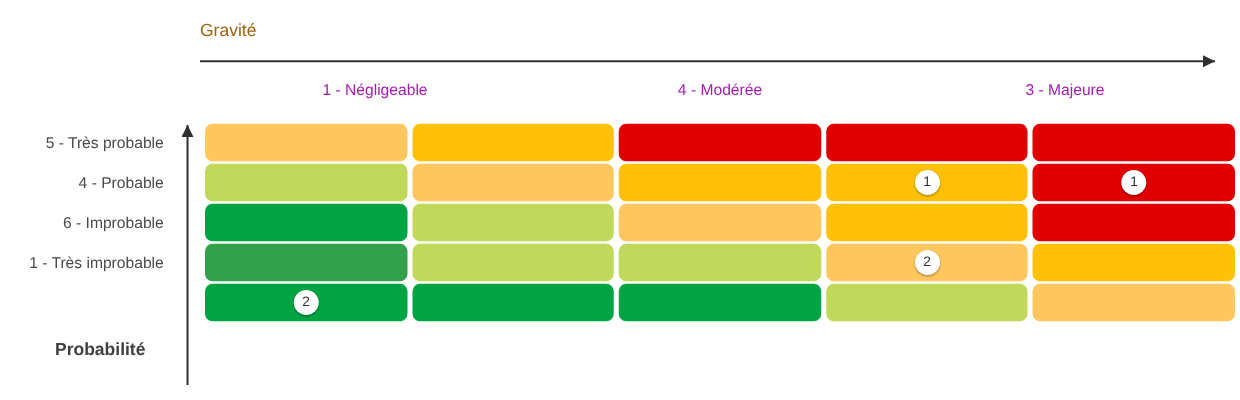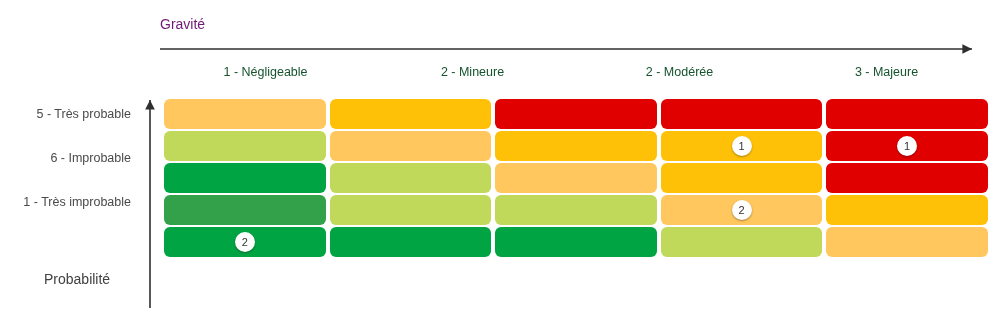--- a/index.html
+++ b/index.html
@@ -15,30 +15,31 @@
     color: #404040;
     overflow: hidden;
   }
 
   
   #gravite-title {
     position: absolute;
     left: 160px;
     top: 16px;
     font-size: 14px;
-    color: #701a75;
+    color: #a16207;
     white-space: nowrap;
   }
   #probabilite-title {
     position: absolute;
     left: 44px;
     top: 271px;
     font-size: 14px;
     color: #404040;
     white-space: nowrap;
+    font-weight: bold;
   }
 
   
   #axes-svg {
     position: absolute;
     left: 0;
     top: 0;
     width: 992px;
     height: 320px;
     pointer-events: none;
@@ -50,33 +51,33 @@
     left: 164px;
     top: 65px;
     width: 824px;
     display: flex;
     gap: 4px;
   }
   #col-headers .col-header {
     flex: 1 1 0;
     text-align: center;
     font-size: 12.5px;
-    color: #14532d;
+    color: #a21caf;
     white-space: nowrap;
   }
 
   
   #row-labels {
     position: absolute;
     left: 0px;
     top: 99px;
     width: 131px;
     display: flex;
     flex-direction: column;
-    gap: 14px;
+    gap: 2px;
   }
   #row-labels .row-label {
     height: 30px;
     line-height: 30px;
     text-align: right;
     font-size: 12.5px;
     color: #4a4a4a;
     white-space: nowrap;
   }
 
@@ -137,27 +138,27 @@
     </marker>
   </defs>
 
   <line x1="160" y1="49" x2="972" y2="49" stroke="#2f2f2f" stroke-width="1.6" marker-end="url(#arrow-right)"></line>
 
   <line x1="150" y1="308" x2="150" y2="100" stroke="#2f2f2f" stroke-width="1.6" marker-end="url(#arrow-up)"></line>
 </svg>
 
 <div id="col-headers">
     <div class="col-header">1 - Négligeable</div>
-    <div class="col-header">2 - Mineure</div>
-    <div class="col-header">2 - Modérée</div>
+    <div class="col-header">4 - Modérée</div>
     <div class="col-header">3 - Majeure</div>
   </div>
 
 <div id="row-labels">
     <div class="row-label">5 - Très probable</div>
+    <div class="row-label">4 - Probable</div>
     <div class="row-label">6 - Improbable</div>
     <div class="row-label">1 - Très improbable</div>
   </div>
 
 <div id="matrix">
     <div class="matrix-row">
       <div class="matrix-cell" style="background: rgb(255, 199, 94);"></div>
       <div class="matrix-cell" style="background: rgb(255, 193, 7);"></div>
       <div class="matrix-cell" style="background: rgb(224, 0, 0);"></div>
       <div class="matrix-cell" style="background: rgb(224, 0, 0);"></div>

